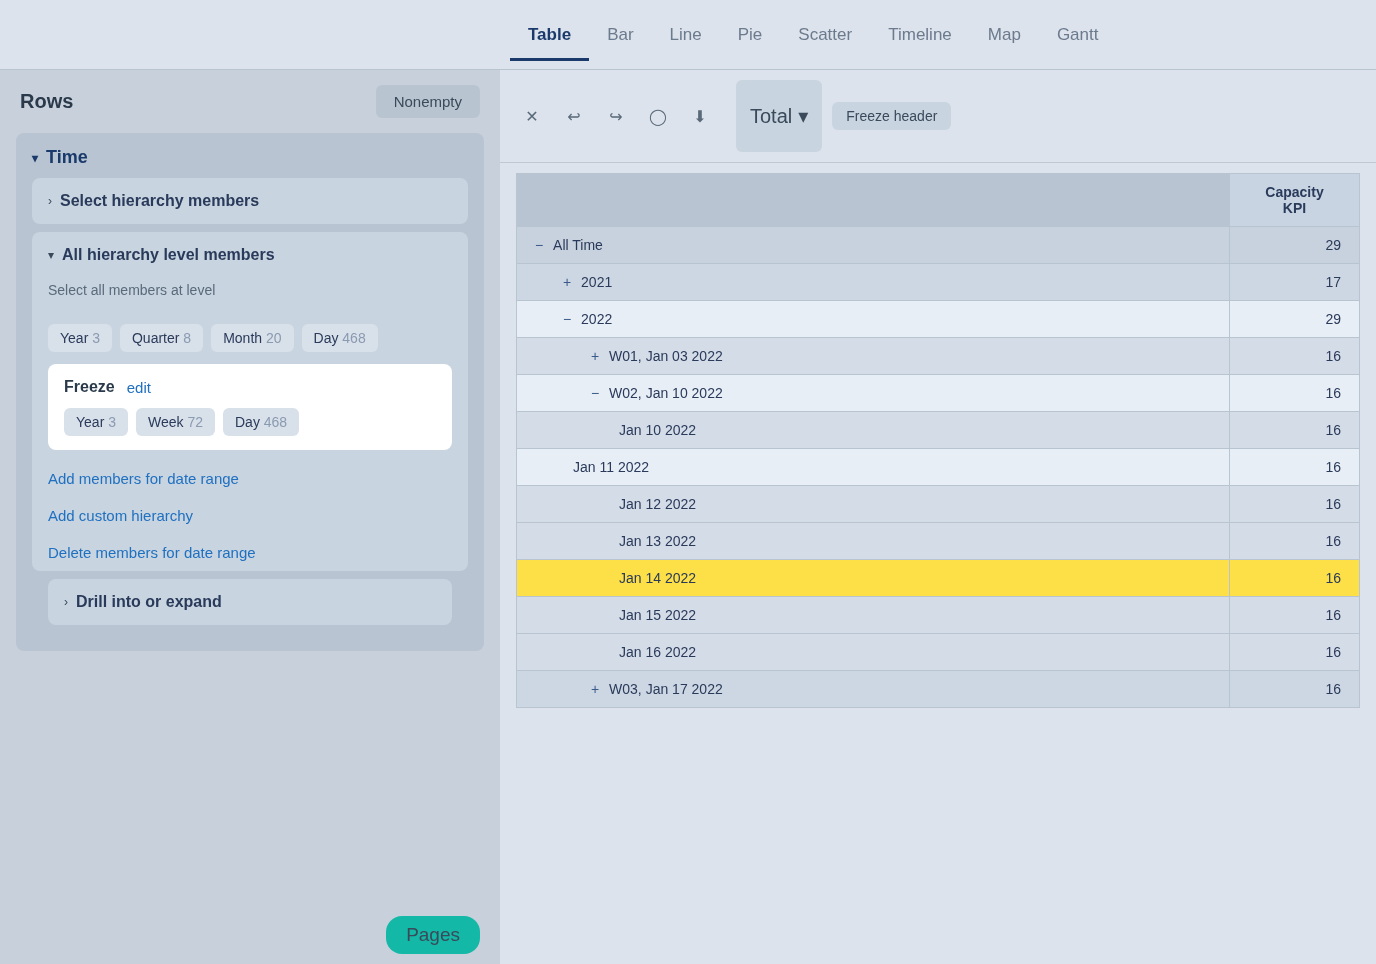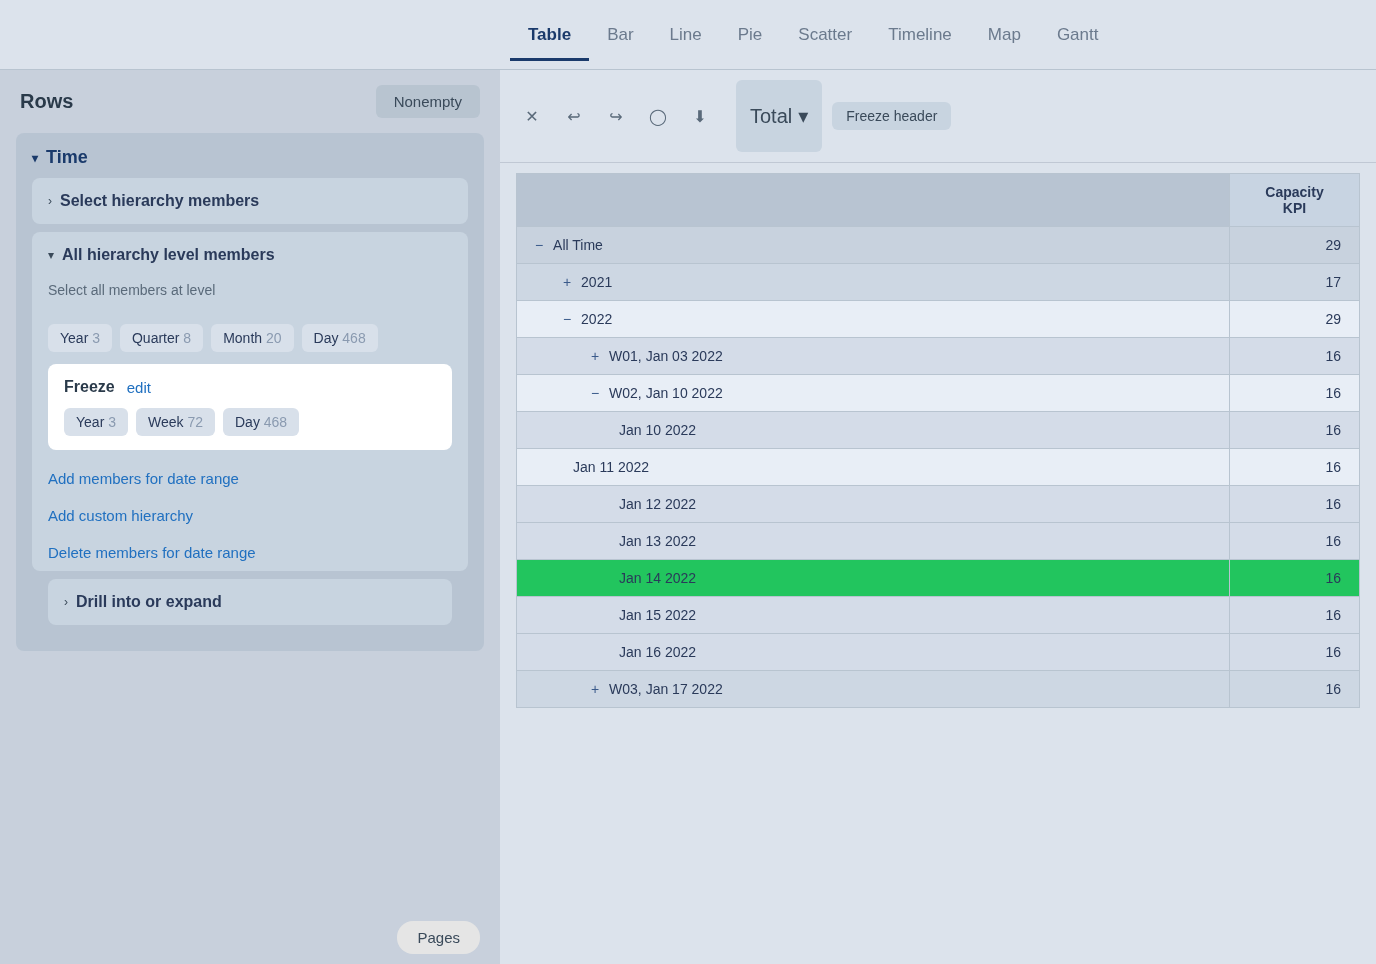--- a/index.html
+++ b/index.html
@@ -51,21 +51,21 @@
 
     
     .link-item { padding: 10px 16px; font-size: 15px; color: #2070c0; cursor: pointer; text-decoration: none; display: block; }
 
     
     .drill-section { background: #c8d4e0; border-radius: 8px; margin: 0 16px 12px; }
     .drill-header { display: flex; align-items: center; gap: 8px; padding: 14px 16px; }
 
     
     .pages-area { display: flex; justify-content: flex-end; padding: 10px 20px; margin-top: auto; }
-    .pages-btn { background: #e5e5e5; border: none; padding: 8px 20px; border-radius: 16px; font-size: 15px; color: #3a4a5a; cursor: pointer; }
+    .pages-btn { background: #14b8a6; border: none; padding: 8px 20px; border-radius: 16px; font-size: 19px; color: #3a4a5a; cursor: pointer; }
 
     
     .right-panel { flex: 1; background: #dce3ec; display: flex; flex-direction: column; }
 
     
     .toolbar { display: flex; align-items: center; gap: 10px; padding: 10px 16px; background: #dce3ec; border-bottom: 1px solid #c0c8d4; }
     .toolbar-icon { width: 32px; height: 32px; display: flex; align-items: center; justify-content: center; cursor: pointer; font-size: 16px; color: #5a6a7a; border-radius: 4px; }
     .total-btn { display: flex; align-items: center; gap: 6px; background: #c8d4e0; border: none; padding: 24px 14px; border-radius: 6px; font-size: 20px; color: #3a4a5a; cursor: pointer; margin-left: 10px; }
     .freeze-btn { background: #c8d4e0; border: none; padding: 6px 14px; border-radius: 6px; font-size: 14px; color: #3a4a5a; cursor: pointer; }
 
@@ -85,21 +85,21 @@
     
     .row-all-times td { background: #c8d2de; }
     .row-2021 td { background: #cdd7e3; }
     .row-2022 td { background: #e8eef6; }
     .row-w01 td { background: #d4dce8; }
     .row-w02 td { background: #e8eef6; margin-left: 20px; }
     .row-jan10 td { background: #d4dce8; }
     .row-jan11 td { background: #e8eef6; }
     .row-jan12 td { background: #d4dce8; }
     .row-jan13 td { background: #d4dce8; }
-    .row-jan14 td { background: #22c55e; }
+    .row-jan14 td { background: #fde047; }
     .row-jan15 td { background: #d4dce8; }
     .row-jan16 td { background: #d4dce8; }
     .row-w03 td { background: #cdd7e3; }
 
     .expand-icon { color: #3a5a8a; font-weight: 400; margin-right: 6px; }
 
     .header-empty { background: #b8c4d2 !important; }
   </style>
 </head>
 <body>

